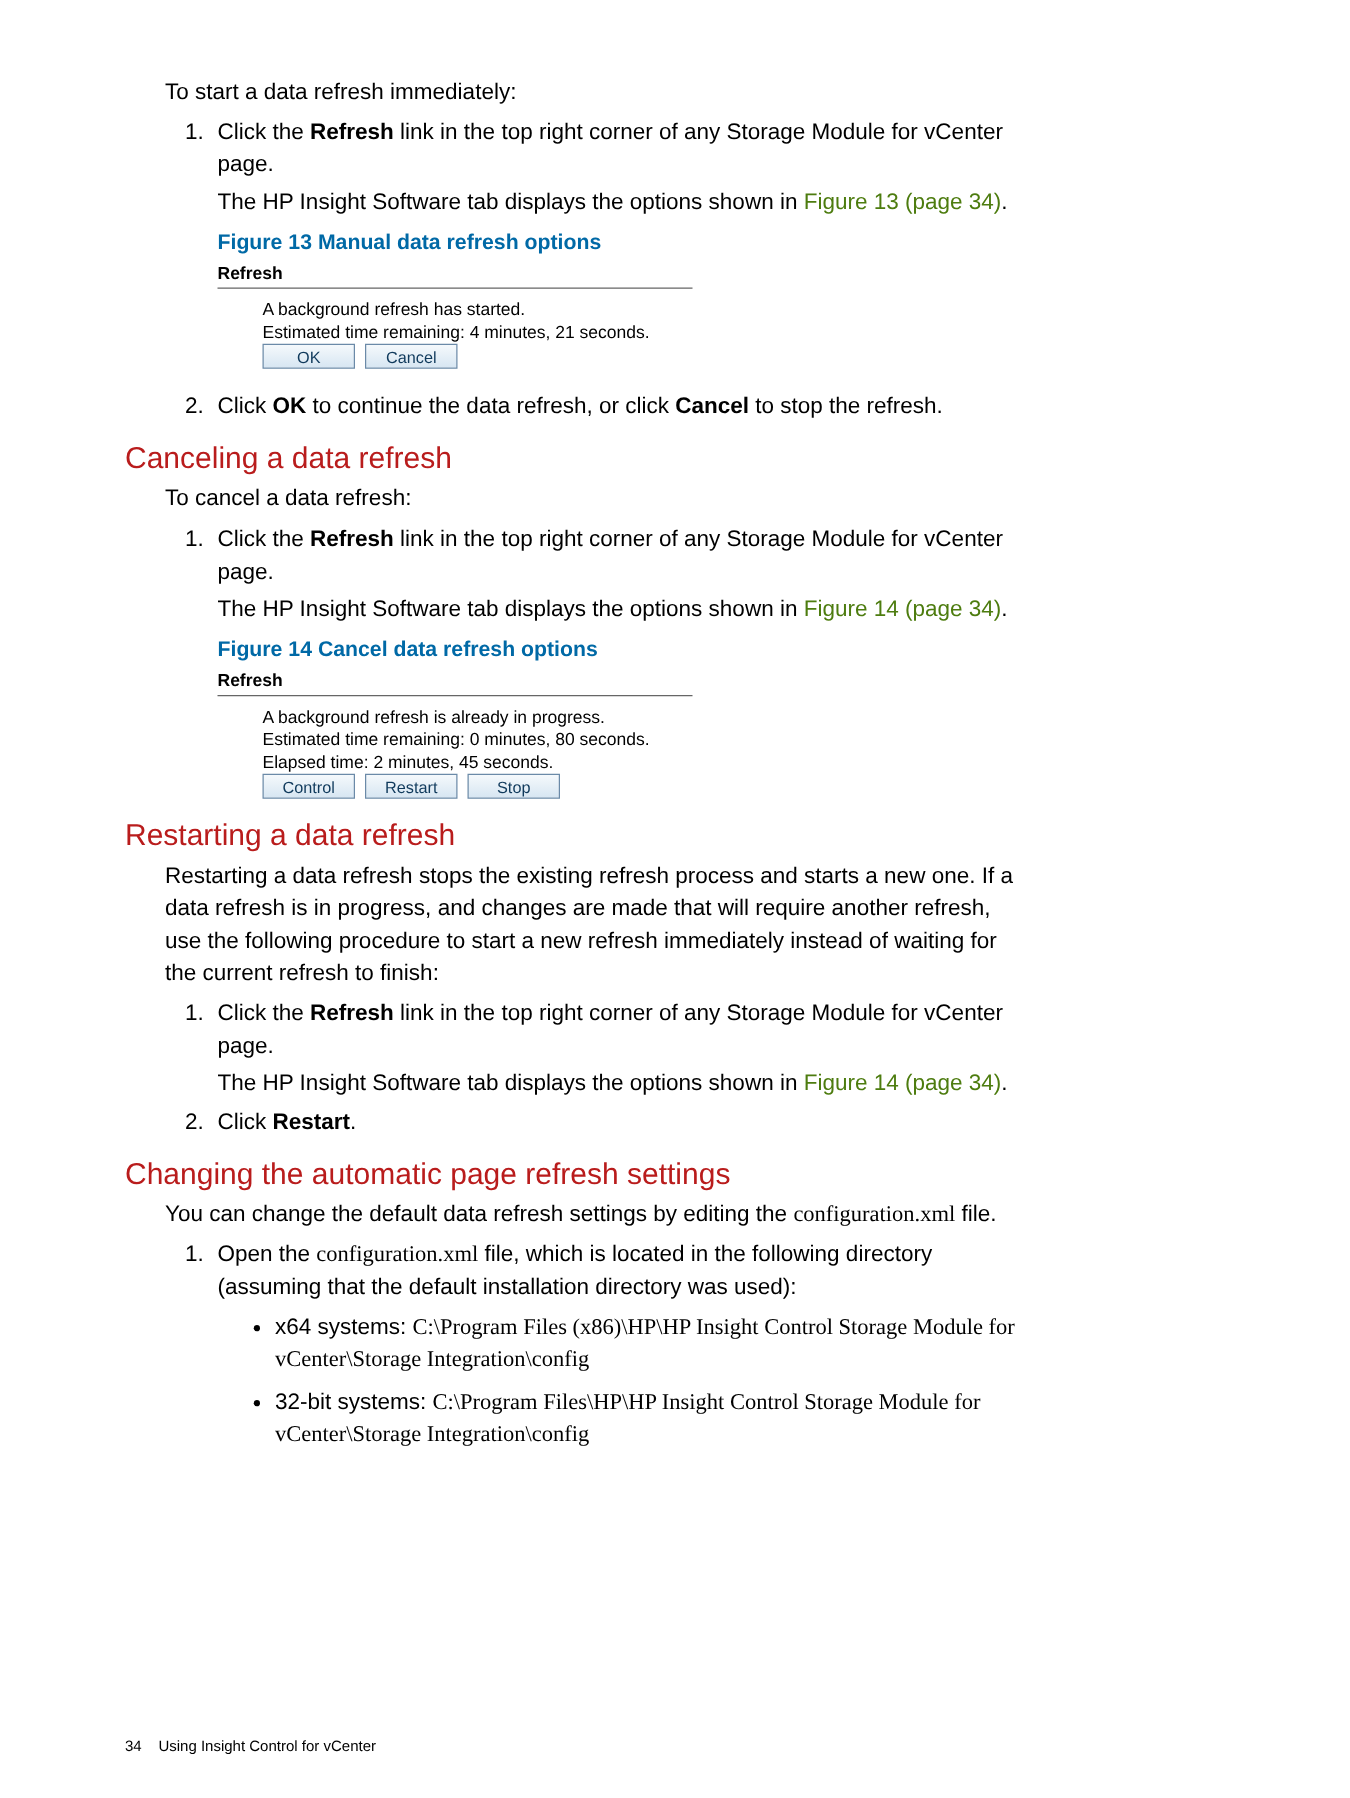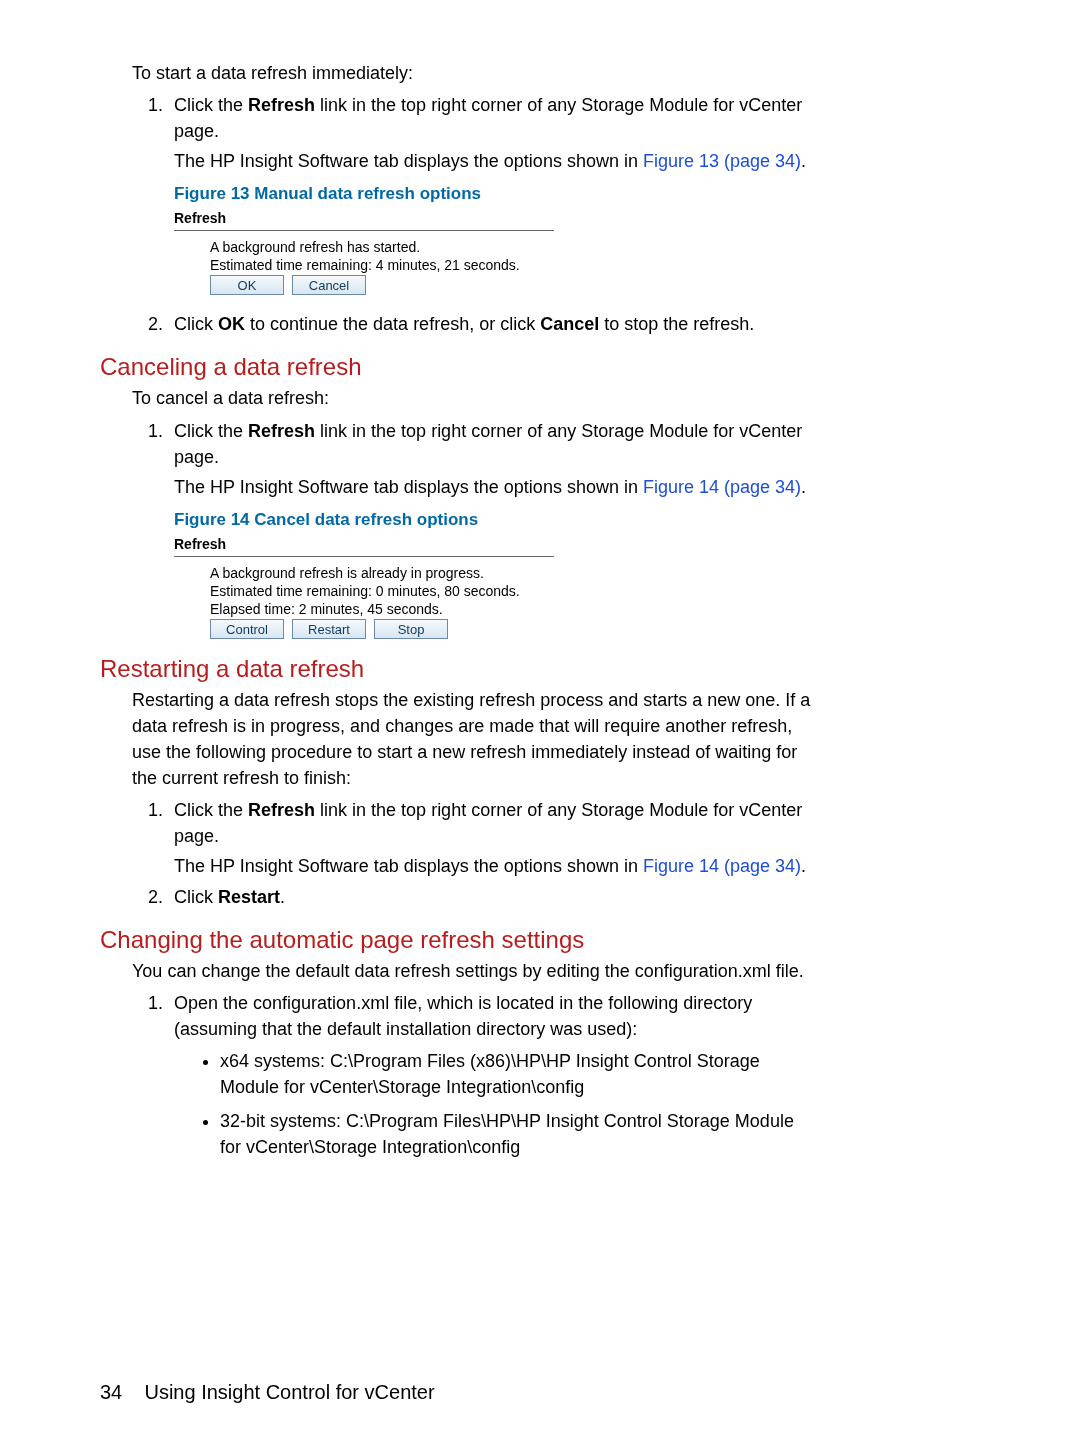--- a/index.html
+++ b/index.html
@@ -32,21 +32,21 @@
     line-height: 1.45;
   }
   ol.instr > li > p { margin: 4px 0 4px 0; }
   ul.bullets {
     list-style: disc;
     margin: 6px 0 6px 0;
     padding-left: 46px;
     font-size: 18px;
   }
   ul.bullets > li { margin-bottom: 8px; line-height: 1.45; }
-  .link { color: #1d4ed8; }
+  .link { color: #4d7c0f; }
   .section-h {
     color: #b91c1c;
     font-size: 24px;
     margin: 16px 0 4px 0;
     font-weight: normal;
   }
   .fig-caption {
     color: #0069a6;
     font-weight: bold;
     font-size: 17px;
@@ -80,26 +80,26 @@
     line-height: 20px;
     text-align: center;
     border: 1px solid #6b8aa8;
     background: linear-gradient(#f5f9fc, #d7e6f2);
     font-size: 13px;
     margin-right: 8px;
     color: #103a5c;
     padding: 0 6px;
     box-sizing: border-box;
   }
-  .mono { font-family: Liberation Sans, sans-serif; text-align: right; }
+  .mono { font-family: Liberation Serif, serif; text-align: right; }
   .footer {
     position: absolute;
     bottom: 34px;
     left: 100px;
-    font-size: 20px;
+    font-size: 12px;
   }
   b, strong { font-weight: bold; }
 </style>
 </head>
 <body>
 
 <div class="page">
 
   <p class="body-text">To start a data refresh immediately:</p>
 

